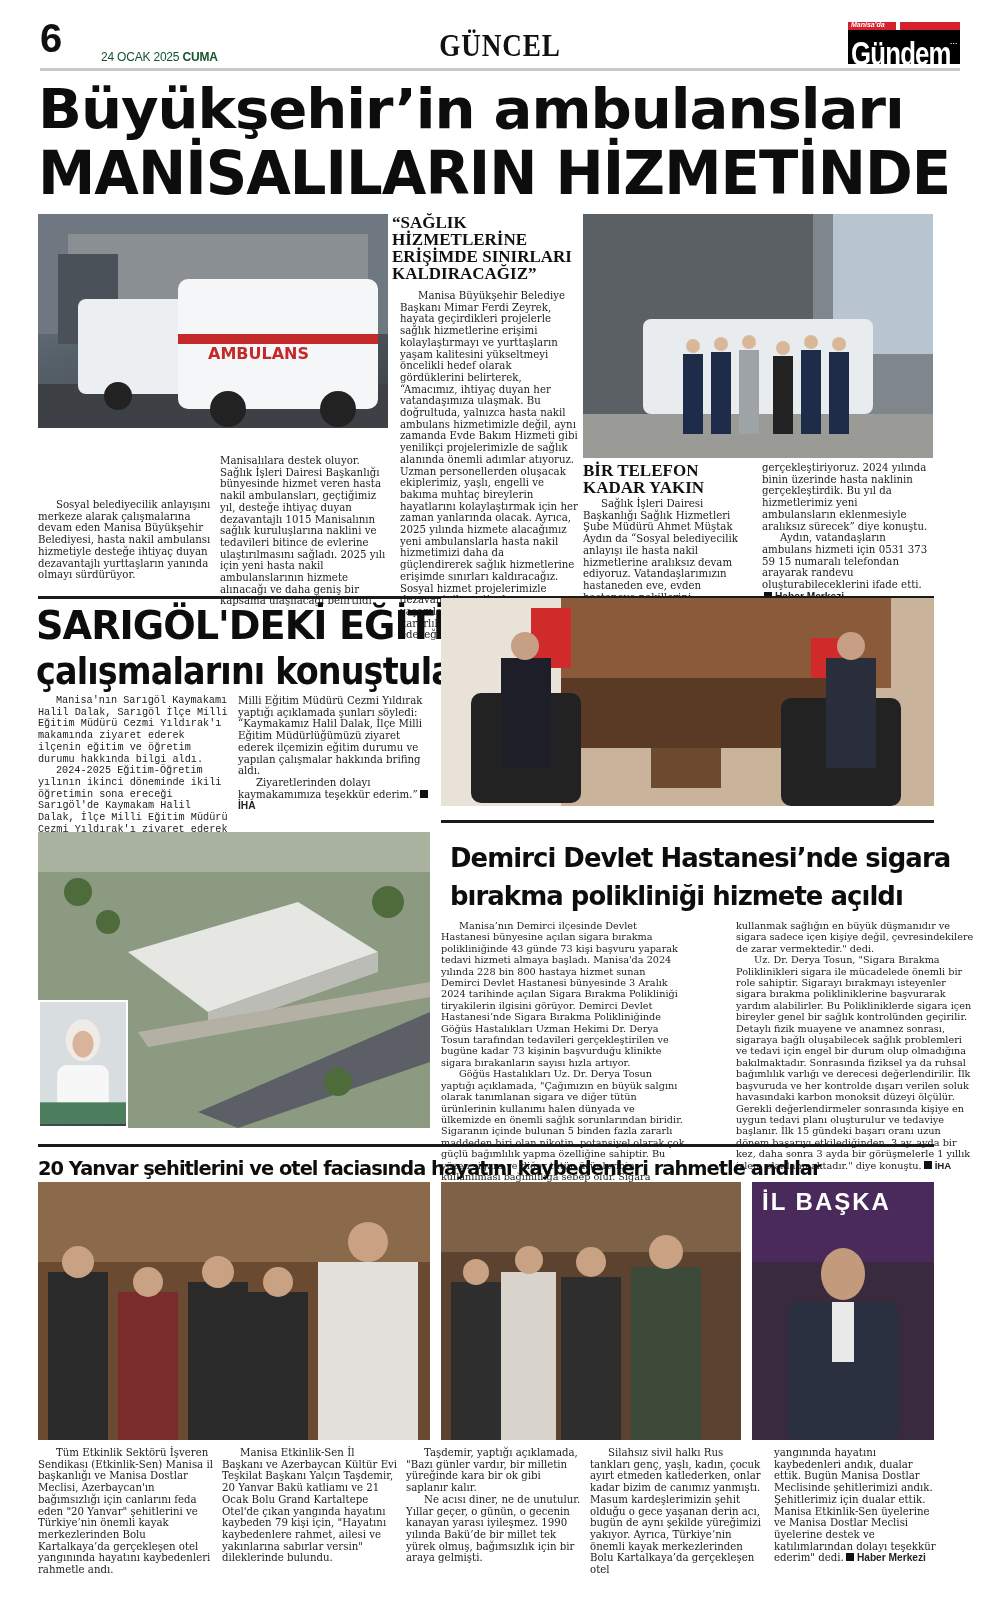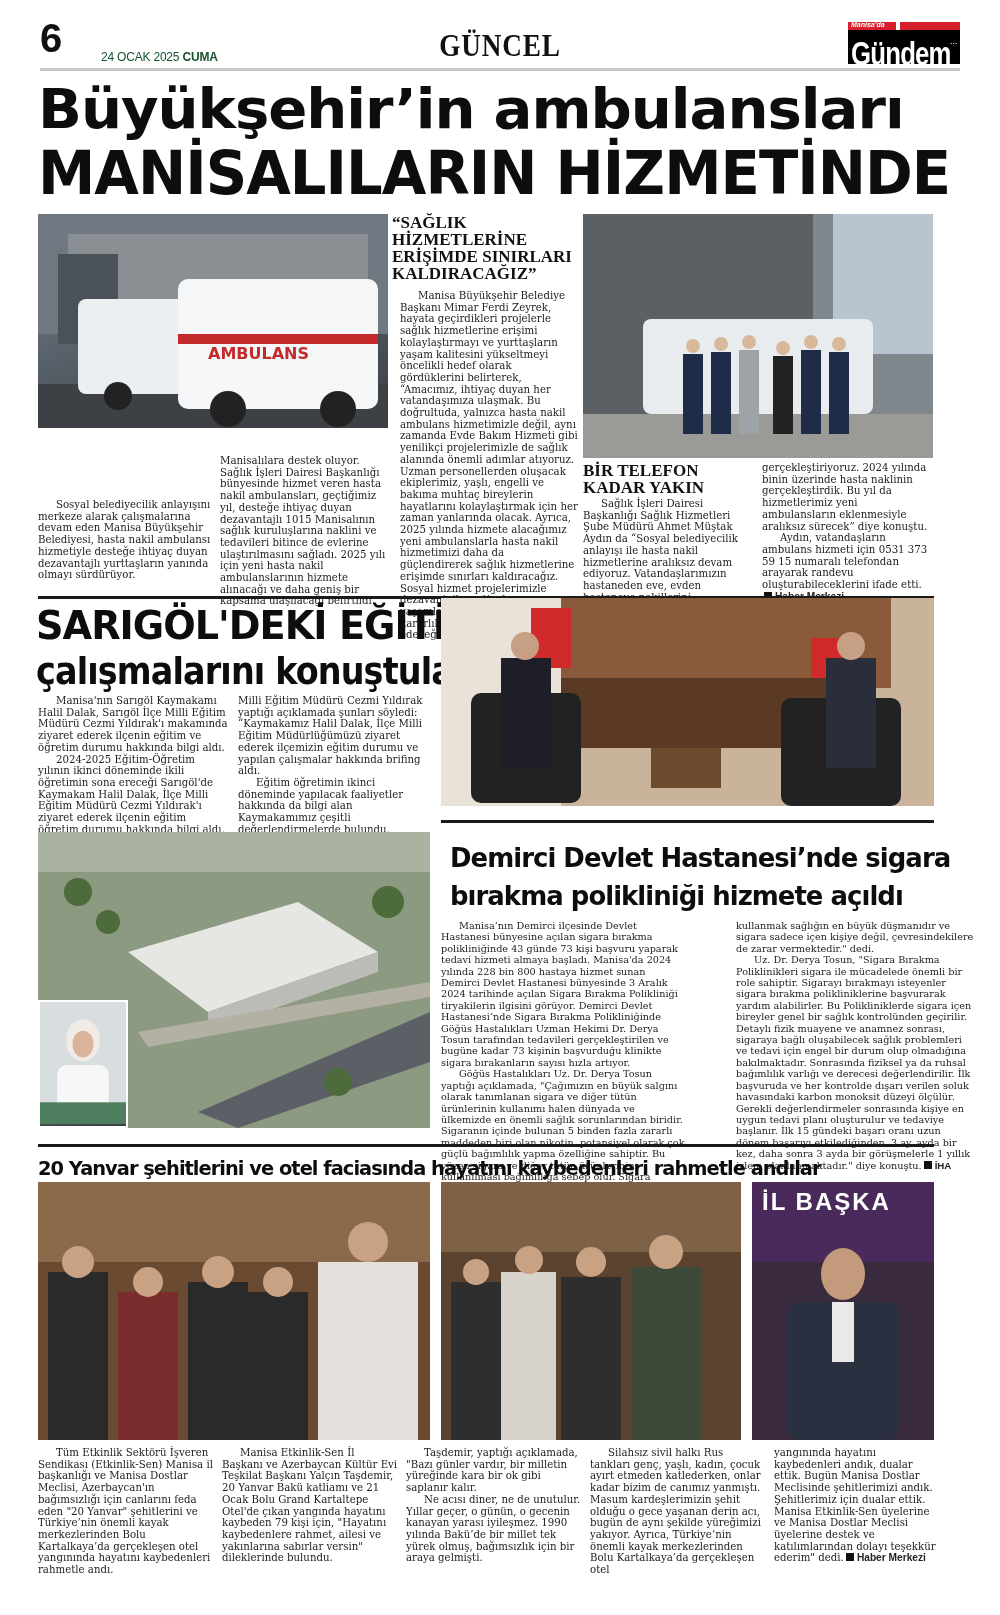--- a/index.html
+++ b/index.html
@@ -125,28 +125,27 @@
 <div class="abs body-text" style="left:762px; top:462px; width:172px;">
   <p style="text-indent:0">gerçekleştiriyoruz. 2024 yılında binin üzerinde hasta naklinin gerçekleştirdik. Bu yıl da hizmetlerimiz yeni ambulansların eklenmesiyle aralıksız sürecek” diye konuştu.</p>
   <p><span>Aydın, vatandaşların ambulans hizmeti için 0531 373 59 15 numaralı telefondan arayarak randevu oluşturabileceklerini ifade etti.</span><span class="sq"></span><span class="credit">Haber Merkezi</span></p>
 </div>
 
 <div class="abs rule-dark" style="left:38px; top:596px; width:896px;"></div>
 
 <div class="abs head hl3">SARIGÖL'DEKİ EĞİTİM</div>
 <div class="abs head hl4">çalışmalarını konuştular</div>
 
-<div class="abs body-text" style="left:38px; top:695px; width:190px;">
+<div class="abs body-text" style="left:38px; top:695px; width:190px;font-family:Liberation Mono, monospace;">
   <p>Manisa'nın Sarıgöl Kaymakamı Halil Dalak, Sarıgöl İlçe Milli Eğitim Müdürü Cezmi Yıldırak'ı makamında ziyaret ederek ilçenin eğitim ve öğretim durumu hakkında bilgi aldı.</p>
   <p>2024-2025 Eğitim-Öğretim yılının ikinci döneminde ikili öğretimin sona ereceği Sarıgöl'de Kaymakam Halil Dalak, İlçe Milli Eğitim Müdürü Cezmi Yıldırak'ı ziyaret ederek ilçenin eğitim öğretim durumu hakkında bilgi aldı.</p>
   <p>Ziyareti değerlendiren Sarıgöl İlçe</p>
 </div>
 <div class="abs body-text" style="left:238px; top:695px; width:195px;">
   <p style="text-indent:0">Milli Eğitim Müdürü Cezmi Yıldırak yaptığı açıklamada şunları söyledi: “Kaymakamız Halil Dalak, İlçe Milli Eğitim Müdürlüğümüzü ziyaret ederek ilçemizin eğitim durumu ve yapılan çalışmalar hakkında brifing aldı.</p>
-  <p>Eğitim öğretimin ikinci döneminde yapılacak faaliyetler hakkında da bilgi alan Kaymakamımız çeşitli değerlendirmelerde bulundu.</p>
   <p><span>Ziyaretlerinden dolayı kaymakamımıza teşekkür ederim.”</span><span class="sq"></span><span class="credit">İHA</span></p>
 </div>
 
 <div class="abs photo" style="left:441px; top:598px; width:493px; height:208px;" title="Kaymakam ile İlçe Milli Eğitim Müdürü makam odasında">
   <svg class="cap" viewBox="0 0 493 208">
     <rect x="0" y="0" width="493" height="208" fill="#c9b39a"></rect>
     <rect x="120" y="0" width="330" height="90" fill="#8a5a3a"></rect>
     <rect x="0" y="0" width="120" height="208" fill="#e8e2d8"></rect>
     <rect x="90" y="10" width="40" height="60" fill="#d12a2a"></rect>
     <rect x="370" y="40" width="30" height="40" fill="#d12a2a"></rect>

